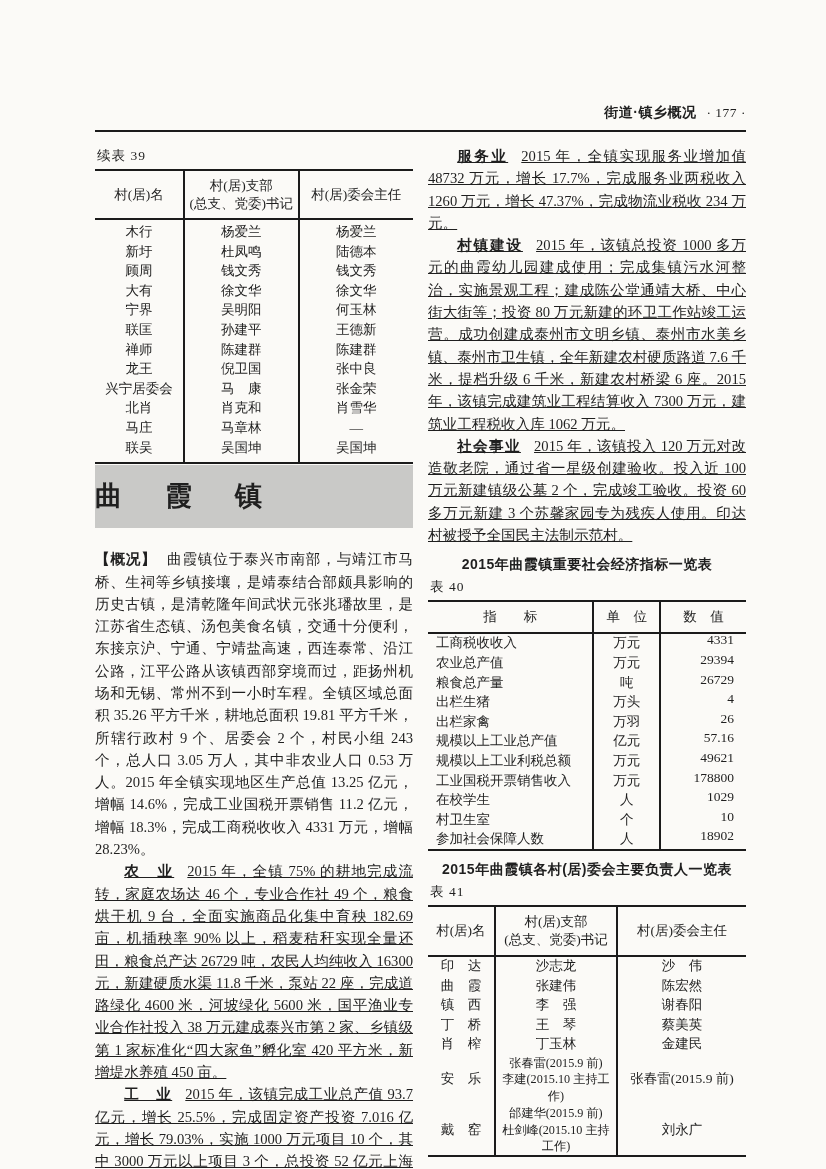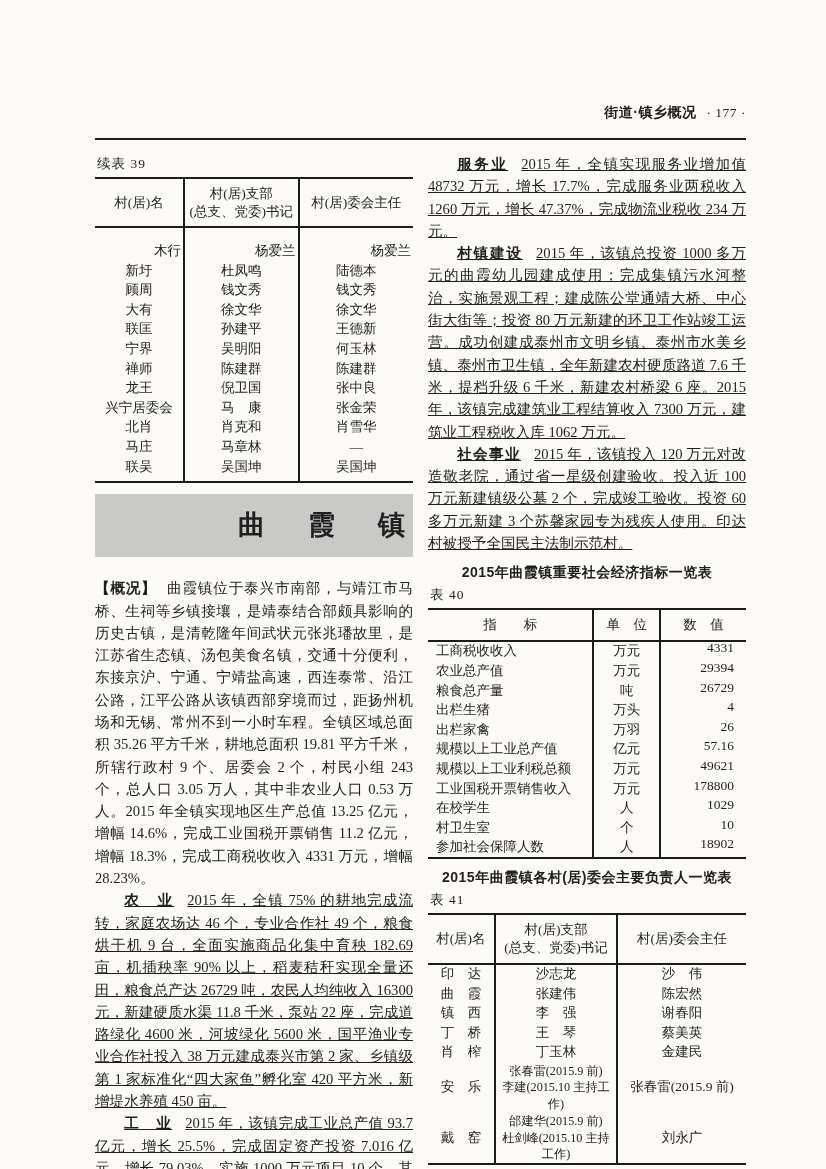--- a/index.html
+++ b/index.html
@@ -4,21 +4,21 @@
 <style>
   html,body{margin:0;padding:0;background:#f2f1ee;}
   .page{
     position:relative;width:826px;height:1169px;margin:0 auto;
     background:#fbfaf7;color:#1f1f1f;box-sizing:border-box;
     padding:104px 80px 0 95px;
     font-family:"Liberation Serif","DejaVu Serif",serif;
   }
   .page-header{
     text-align:right;font-size:14px;letter-spacing:.5px;
-    border-bottom:2.5px solid #1b1b1b;padding-bottom:16px;
+    border-bottom:2.5px solid #1b1b1b;padding-bottom:8px;
   }
   .page-header .section{font-family:"Liberation Sans","DejaVu Sans",sans-serif;font-weight:bold;}
   .page-header .pageno{font-size:13.5px;margin-left:6px;}
   .columns{display:flex;gap:15px;margin-top:13px;}
   .col{width:318px;box-sizing:border-box;}
 
   .table-label{font-size:13.5px;margin:2px 0 4px 2px;letter-spacing:1px;}
 
   table.data-table{
     width:100%;border-collapse:collapse;table-layout:fixed;
@@ -28,26 +28,26 @@
   table.data-table thead th{
     font-weight:normal;border-bottom:2.4px solid #1b1b1b;
     padding:6px 2px;text-align:center;line-height:1.3;
   }
   table.data-table th:not(:first-child),
   table.data-table td:not(:first-child){border-left:2.2px solid #1b1b1b;}
   table.data-table tbody td{text-align:center;padding:.5px 2px;line-height:18.6px;}
 
   .t39 col.c1{width:28%}.t39 col.c2{width:36%}.t39 col.c3{width:36%}
   .t39 tbody{line-height:18.6px;}
-  .t39 tbody tr:first-child td{padding-top:14px;text-align:right;}
+  .t39 tbody tr:first-child td{padding-top:3px;}
   .t39 tbody tr:last-child td{padding-bottom:5px;}
 
   .town-banner{
-    margin:11px 0 20px 0;background:#c9c9c7;
-    text-align:right;font-size:27px;font-weight:bold;
+    margin:1px 0 20px 0;background:#c9c9c7;
+    text-align:left;font-size:27px;font-weight:bold;
     font-family:Liberation Serif, serif;
     padding:13px 0 14px 0;letter-spacing:8px;
   }
 
   .para{font-size:14.6px;line-height:22.3px;text-align:justify;margin:0;}
   .para.indent{text-indent:2em;text-decoration:underline;}
   .para-tag{font-family:"Liberation Sans","DejaVu Sans",sans-serif;font-weight:bold;margin-right:.7em;}
   .para-lead{font-weight:bold;letter-spacing:1px;margin-right:.9em;}
 
   .tbl-title{
@@ -113,28 +113,28 @@
               <td>顾周</td>
               <td>钱文秀</td>
               <td>钱文秀</td>
             </tr>
             <tr>
               <td>大有</td>
               <td>徐文华</td>
               <td>徐文华</td>
             </tr>
             <tr>
+              <td>宁界</td>
+              <td>吴明阳</td>
+              <td>何玉林</td>
+            </tr>
+            <tr>
               <td>联匡</td>
               <td>孙建平</td>
               <td>王德新</td>
-            </tr>
-            <tr>
-              <td>宁界</td>
-              <td>吴明阳</td>
-              <td>何玉林</td>
             </tr>
             <tr>
               <td>禅师</td>
               <td>陈建群</td>
               <td>陈建群</td>
             </tr>
             <tr>
               <td>龙王</td>
               <td>倪卫国</td>
               <td>张中良</td>

